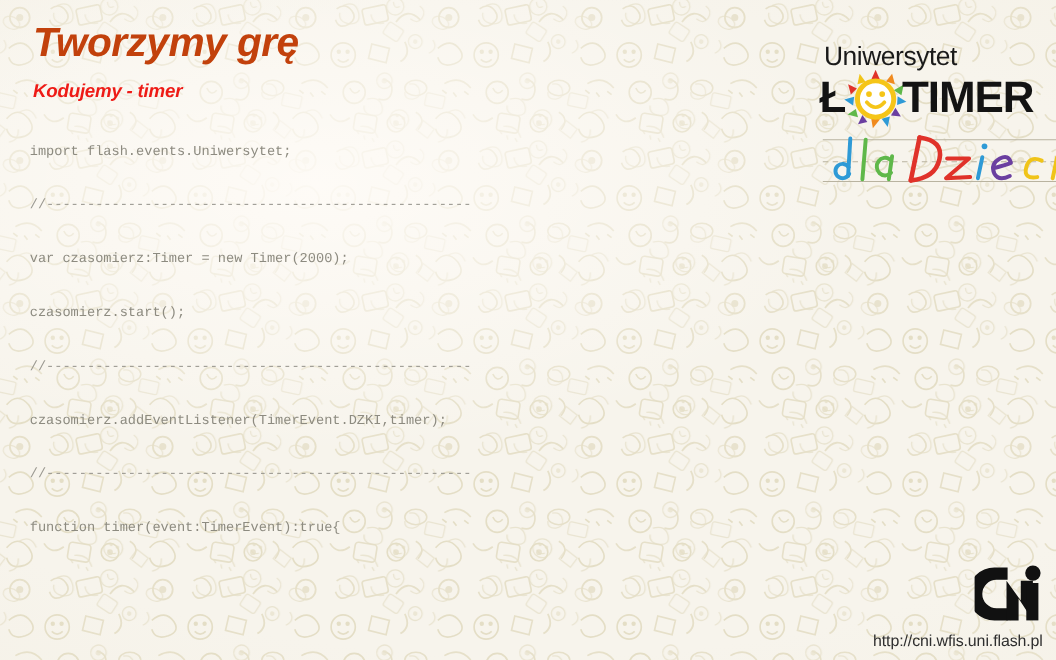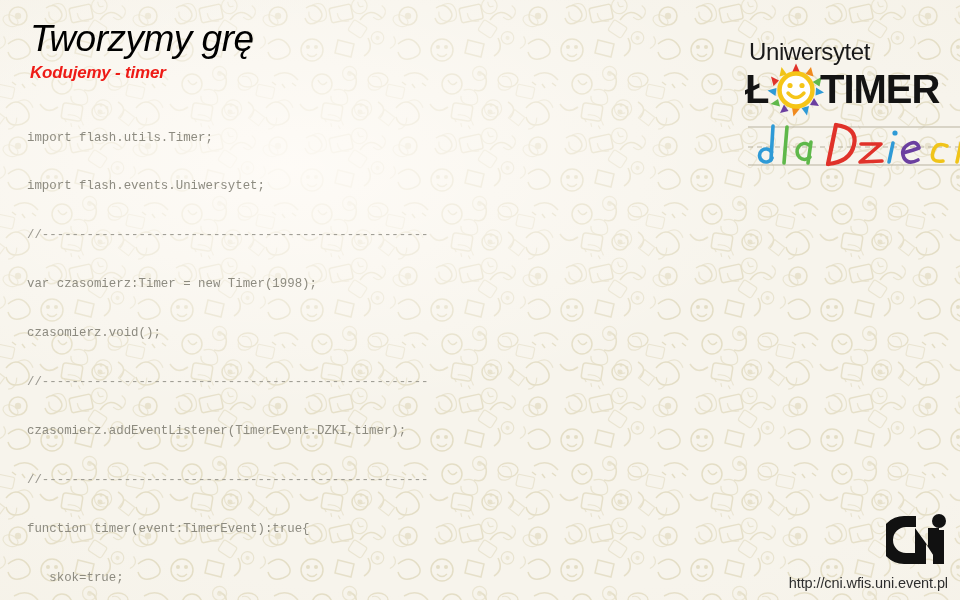--- a/index.html
+++ b/index.html
@@ -42,29 +42,29 @@
 
   
   #title-block {
     position: absolute;
     left: 30px;
     top: 20px;
     z-index: 5;
   }
   #slide-title {
     font-size: 37px;
-    font-weight: normal;
+    font-weight: bold;
     font-style: italic;
-    color: #000000;
+    color: #c2410c;
     line-height: 1.0;
     letter-spacing: -0.5px;
     white-space: nowrap;
   }
   #slide-subtitle {
-    margin-top: 7px;
+    margin-top: 17px;
     font-size: 17px;
     font-weight: bold;
     font-style: italic;
     color: #ee1b16;
     line-height: 1.0;
     letter-spacing: -0.2px;
     white-space: nowrap;
   }
 
   
@@ -207,30 +207,28 @@
     </svg>
   </div>
   <div id="paper-wash"></div>
 
   <div id="title-block">
     <div id="slide-title">Tworzymy grę</div>
     <div id="slide-subtitle">Kodujemy - timer</div>
   </div>
 
   <div id="code-block">
-    <div class="code-line">import flash.utils.Timer;</div>
     <div class="code-line">import flash.events.Uniwersytet;</div>
     <div class="code-line rule">//----------------------------------------------------</div>
-    <div class="code-line">var czasomierz:Timer = new Timer(1998);</div>
-    <div class="code-line">czasomierz.void();</div>
+    <div class="code-line">var czasomierz:Timer = new Timer(2000);</div>
+    <div class="code-line">czasomierz.start();</div>
     <div class="code-line rule">//----------------------------------------------------</div>
     <div class="code-line">czasomierz.addEventListener(TimerEvent.DZKI,timer);</div>
     <div class="code-line rule">//----------------------------------------------------</div>
     <div class="code-line">function timer(event:TimerEvent):true{</div>
-    <div class="code-line">   skok=true;</div>
     
   </div>
 
   <div id="ul-logo">
 
     <div id="ul-word-uni">Uniwersytet</div>
 
     <div id="ul-lodzki-row">
       <span class="ul-big" id="ul-L">Ł</span>
 
@@ -292,15 +290,15 @@
     </svg>
   </div>
 
   <svg id="cni-logo" viewBox="0 0 64 56" aria-hidden="true">
     <path d="M30 4 L18 4 A18 18 0 0 0 18 52 L30 52 L30 41 L20 41 A8 8 0 0 1 20 15 L30 15 Z" fill="#111111"></path>
     <path d="M29 16 L29 52 L40 52 L40 32 L53 52 L53 16 L42 16 L42 34 Z" fill="#111111"></path>
     <rect x="47" y="18" width="11" height="34" fill="#111111"></rect>
     <circle cx="53" cy="9" r="7" fill="#111111"></circle>
   </svg>
 
-  <div id="site-url">http://cni.wfis.uni.event.pl</div>
+  <div id="site-url">http://cni.wfis.uni.flash.pl</div>
 
 </div>
 
 </body></html>

